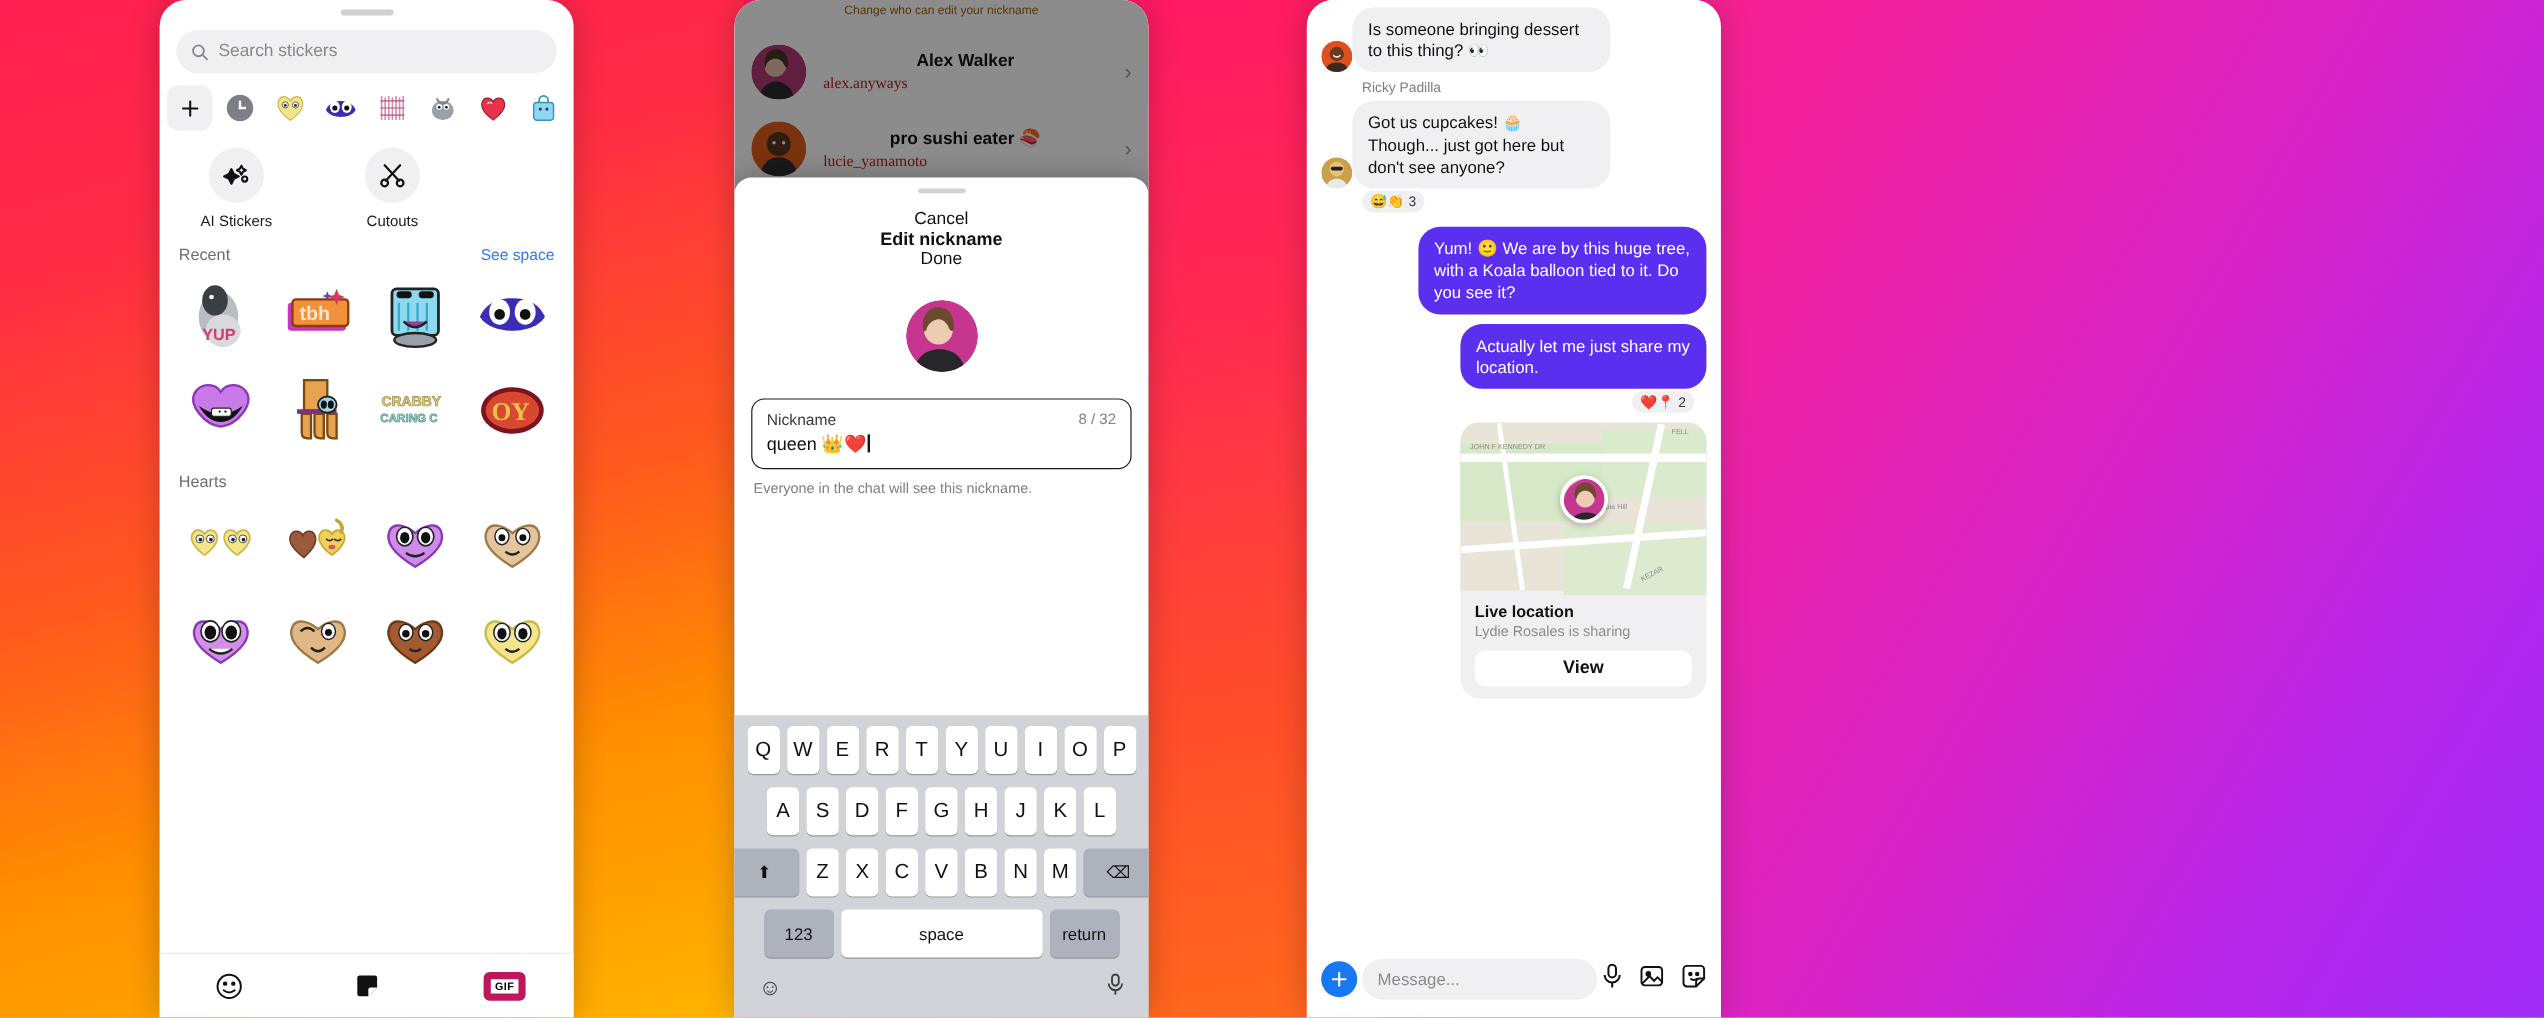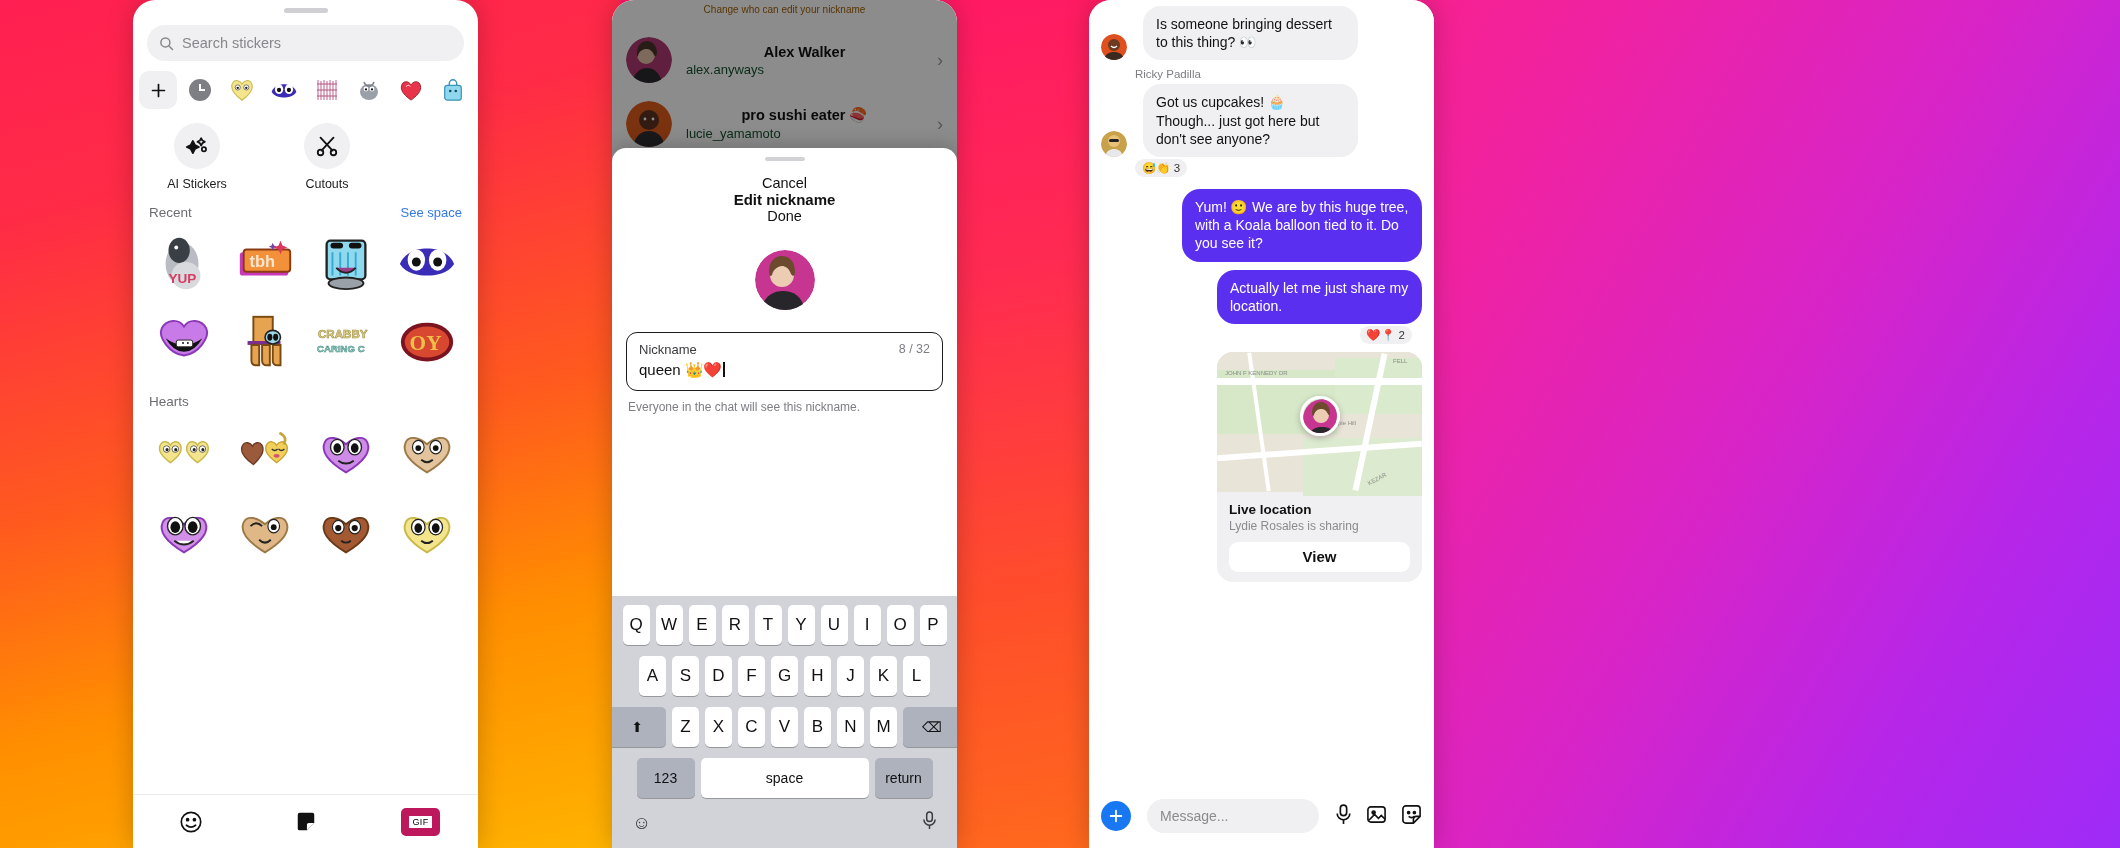--- a/index.html
+++ b/index.html
@@ -50,33 +50,33 @@
   .sec-title { font-size:13.5px; color:#6c6c72; }
   .sec-more { font-size:13px; color:#3578e5; }
   .grid { display:grid; grid-template-columns:repeat(4,1fr); gap:4px 0; padding:4px 10px 0; }
   .cell { height:76px; display:flex; align-items:center; justify-content:center; }
   .cell svg, .cell .art { width:62px; height:62px; }
 
   .tabbar { position:absolute; left:0; right:0; bottom:0; height:54px; background:#fff;
     display:flex; align-items:center; justify-content:space-around;
     border-top:1px solid #ececee; }
   .tabbar .t { width:44px; height:30px; display:flex; align-items:center; justify-content:center; }
-  .gif-box { border:8px solid #be185d; border-radius:5px; font-size:9px; font-weight:normal;
+  .gif-box { border:6px solid #be185d; border-radius:5px; font-size:9px; font-weight:bold;
     padding:1px 4px; letter-spacing:.3px;text-align:center; }
 
   
   .mid-bg { position:absolute; inset:0; background:#fff; }
   .dim { position:absolute; inset:0; background:rgba(0,0,0,.45); }
   .mid-top-note { position:absolute; left:0; right:0; top:4px; text-align:center;
     font-size:10px; color:#a16207; }
   .mem-row { display:flex; align-items:center; gap:14px; padding:0 14px; height:64px; }
   .mem-av { width:46px; height:46px; border-radius:50%; overflow:hidden; flex:0 0 auto; }
   .mem-txt { flex:1; }
   .mem-name { font-size:14.5px; font-weight:bold; color:#111;text-align:center; }
-  .mem-sub { font-size:13px; color:#14532d; margin-top:2px; }
+  .mem-sub { font-size:13px; color:#b91c1c; margin-top:2px;font-family:Liberation Serif, serif; }
   .chev { color:#9a9aa0; font-size:18px; }
 
   .sheet { position:absolute; left:0; right:0; top:148px; bottom:0; background:#fff;
     border-radius:14px 14px 0 0; box-shadow:0 -4px 18px rgba(0,0,0,.18); }
   .sheet-grab { width:40px; height:4px; border-radius:3px; background:#d2d2d6; margin:9px auto 0; }
   .sheet-head { display:flex; align-items:center; justify-content:space-between; padding:14px 16px 0;flex-direction:column; }
   .sheet-head .act { font-size:14.5px; color:#111; }
   .sheet-title { font-size:15px; font-weight:bold; color:#111; }
   .sheet-av { width:60px; height:60px; border-radius:50%; margin:26px auto 0; overflow:hidden; }
   .nick-wrap { margin:22px 14px 0; border:1.4px solid #1c1c1e; border-radius:11px; padding:9px 12px 11px;
@@ -94,21 +94,21 @@
     box-shadow:0 1px 0 rgba(0,0,0,.28); }
   .key.dark { background:#adb2bd; }
   .key.wide { min-width:58px; font-size:14px; }
   .key.space { min-width:168px; font-size:14px; }
   .kbd-bottom { display:flex; justify-content:space-between; padding:2px 20px 0; align-items:center; }
   .kbd-bottom .ic { font-size:19px; color:#3c3c40; }
 
   
   .chat { position:absolute; inset:0; background:#fff; display:flex; flex-direction:column; }
   .chat-scroll { flex:1; overflow:hidden; padding:6px 12px 0; }
-  .msg-in { display:flex; align-items:flex-end; gap:16px; margin-bottom:8px; }
+  .msg-in { display:flex; align-items:flex-end; gap:0; margin-bottom:8px; }
   .msg-av { width:26px; height:26px; border-radius:50%; overflow:hidden; flex:0 0 auto; }
   .bub-in { background:#f0f0f2; color:#111; border-radius:18px; padding:9px 13px;
     font-size:14px; line-height:1.3; max-width:215px; }
   .sender { font-size:11.5px; color:#7d7d83; margin:6px 0 4px 34px; }
   .msg-out { display:flex; justify-content:flex-end; margin-bottom:8px; }
   .bub-out { background:#5b2ff0; color:#fff; border-radius:18px; padding:9px 13px;
     font-size:14px; line-height:1.3; max-width:240px; }
   .bub-out.sm { max-width:205px; }
   .react { display:inline-flex; align-items:center; gap:3px; background:#f0f0f2;
     border-radius:12px; padding:2px 7px; font-size:11.5px; color:#333; margin-top:-6px; }
@@ -123,21 +123,21 @@
   .loc-pin { position:absolute; left:50%; top:46%; transform:translate(-50%,-50%);
     width:40px; height:40px; border-radius:50%; border:3px solid #fff; overflow:hidden;
     box-shadow:0 2px 6px rgba(0,0,0,.25); }
   .loc-body { padding:10px 12px 10px; }
   .loc-title { font-size:13.5px; font-weight:bold; color:#111; }
   .loc-sub { font-size:12px; color:#8a8a8f; margin-top:2px; }
   .loc-btn { margin:9px 0 0; background:#fff; border-radius:9px; height:30px;
     display:flex; align-items:center; justify-content:center; font-size:15px; font-weight:bold; color:#111; }
   .mapword { position:absolute; font-size:6px; color:#8b8b86; white-space:nowrap; }
 
-  .composer { height:64px; display:flex; align-items:center; gap:16px; padding:0 12px; background:#fff; }
+  .composer { height:64px; display:flex; align-items:center; gap:4px; padding:0 12px; background:#fff; }
   .comp-plus { width:30px; height:30px; border-radius:50%; background:#1877f2; color:#fff;
     display:flex; align-items:center; justify-content:center; font-size:16px; flex:0 0 auto; }
   .comp-input { flex:1; background:#f0f0f2; border-radius:17px; height:34px; display:flex;
     align-items:center; padding:0 13px; font-size:14px; color:#8a8a8f; }
   .comp-ics { display:flex; gap:14px; align-items:center; }
 </style>
 </head>
 <body>
 
 <div class="bg-strip">

